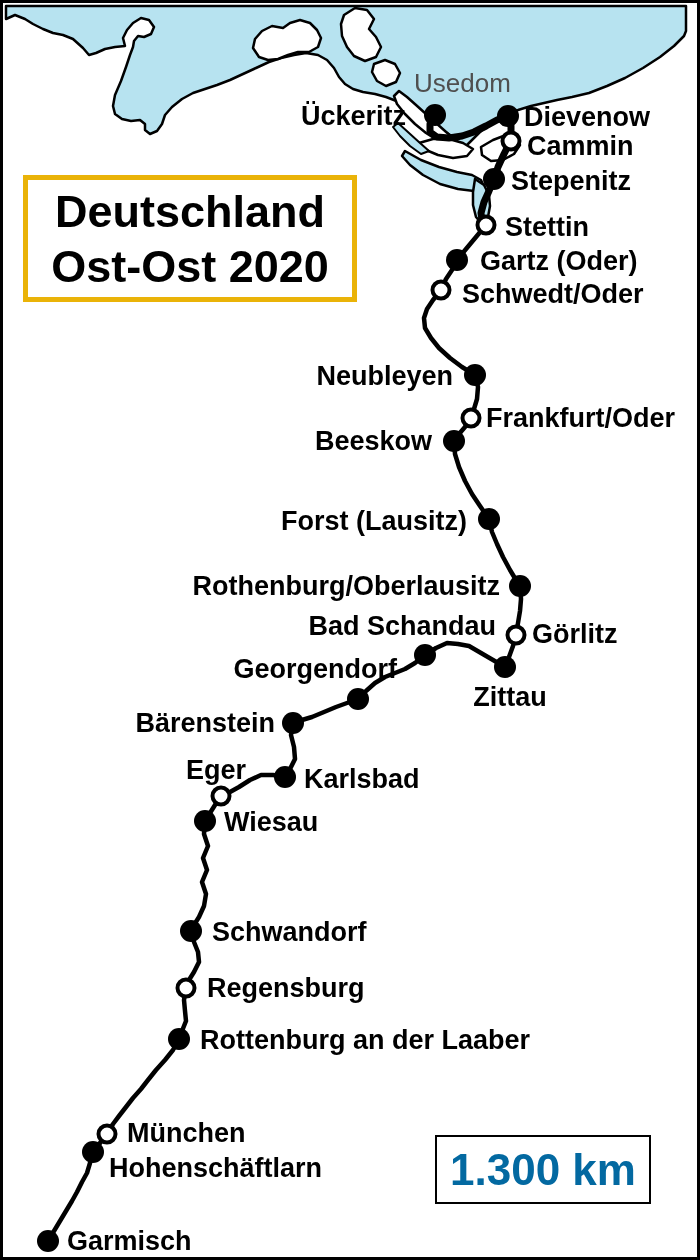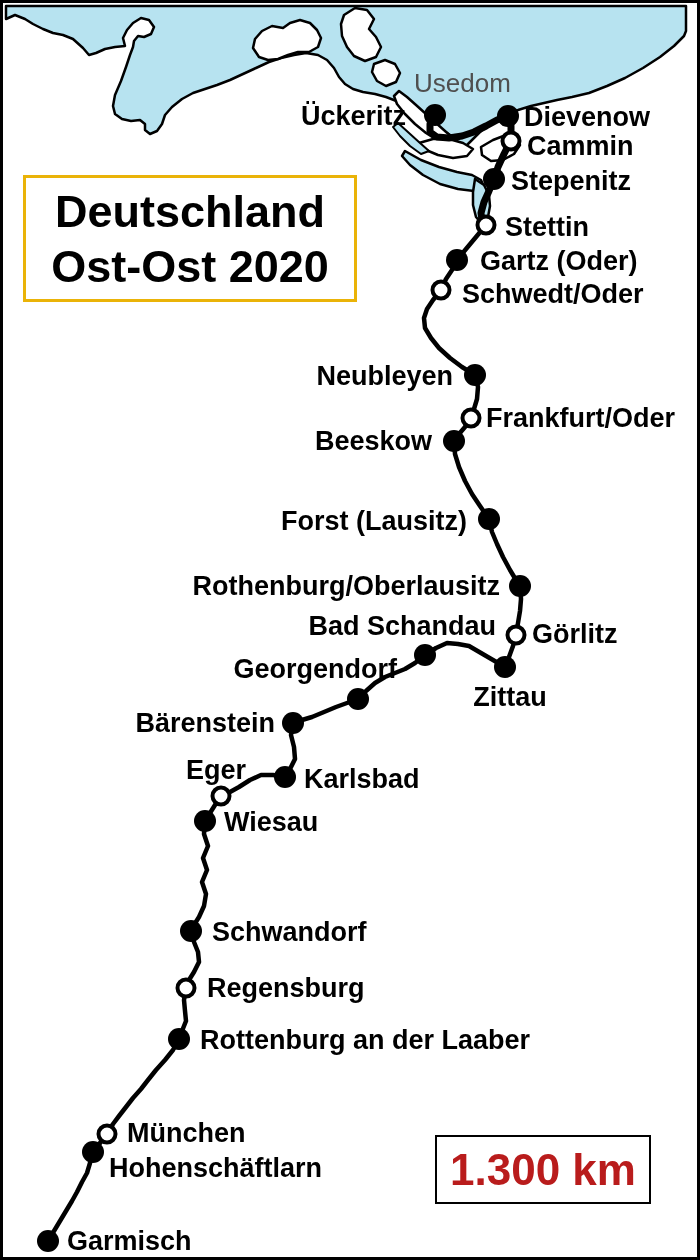--- a/index.html
+++ b/index.html
@@ -10,30 +10,30 @@
     border:3px solid #000;
     box-sizing:border-box;
     overflow:hidden;
     font-family:"Liberation Sans", sans-serif;
   }
   .map-svg{position:absolute;left:0;top:0;width:694px;height:1254px;}
   .station-label{font-family:"Liberation Sans",sans-serif;font-weight:bold;font-size:27px;fill:#000;}
   .region-label{font-family:"Liberation Sans",sans-serif;font-weight:normal;font-size:26px;fill:#4f4f4f;}
   .title-box{
     position:absolute;left:20px;top:172px;width:334px;height:127px;
-    background:#fff;border:3px solid #eab308;box-sizing:border-box;
+    background:#fff;border:5px solid #eab308;box-sizing:border-box;
     display:flex;flex-direction:column;align-items:center;justify-content:center;
     font-weight:bold;font-size:45px;line-height:55px;color:#000;
     letter-spacing:0px;white-space:nowrap;
   }
   .distance-box{
     position:absolute;left:432px;top:1132px;width:216px;height:69px;
     background:#fff;border:2px solid #000;box-sizing:border-box;
     display:flex;align-items:center;justify-content:center;
-    font-weight:bold;font-size:44px;color:#b91c1c;white-space:nowrap;text-align:right;
+    font-weight:bold;font-size:44px;color:#0369a1;white-space:nowrap;text-align:right;
   }
 </style>
 </head>
 <body>
 
 <div class="page">
 
   <svg id="map-svg" class="map-svg" viewBox="0 0 694 1254" xmlns="http://www.w3.org/2000/svg">
 
     <path fill="#b7e3f0" stroke="#000" stroke-width="2.5" stroke-linejoin="round" d="M 3,16 L 12,12 L 22,16 L 30,21 L 40,26 L 50,30 L 60,32 L 70,36 L 80,45 L 86,52 L 93,50 L 102,46 L 112,44 L 122,43

